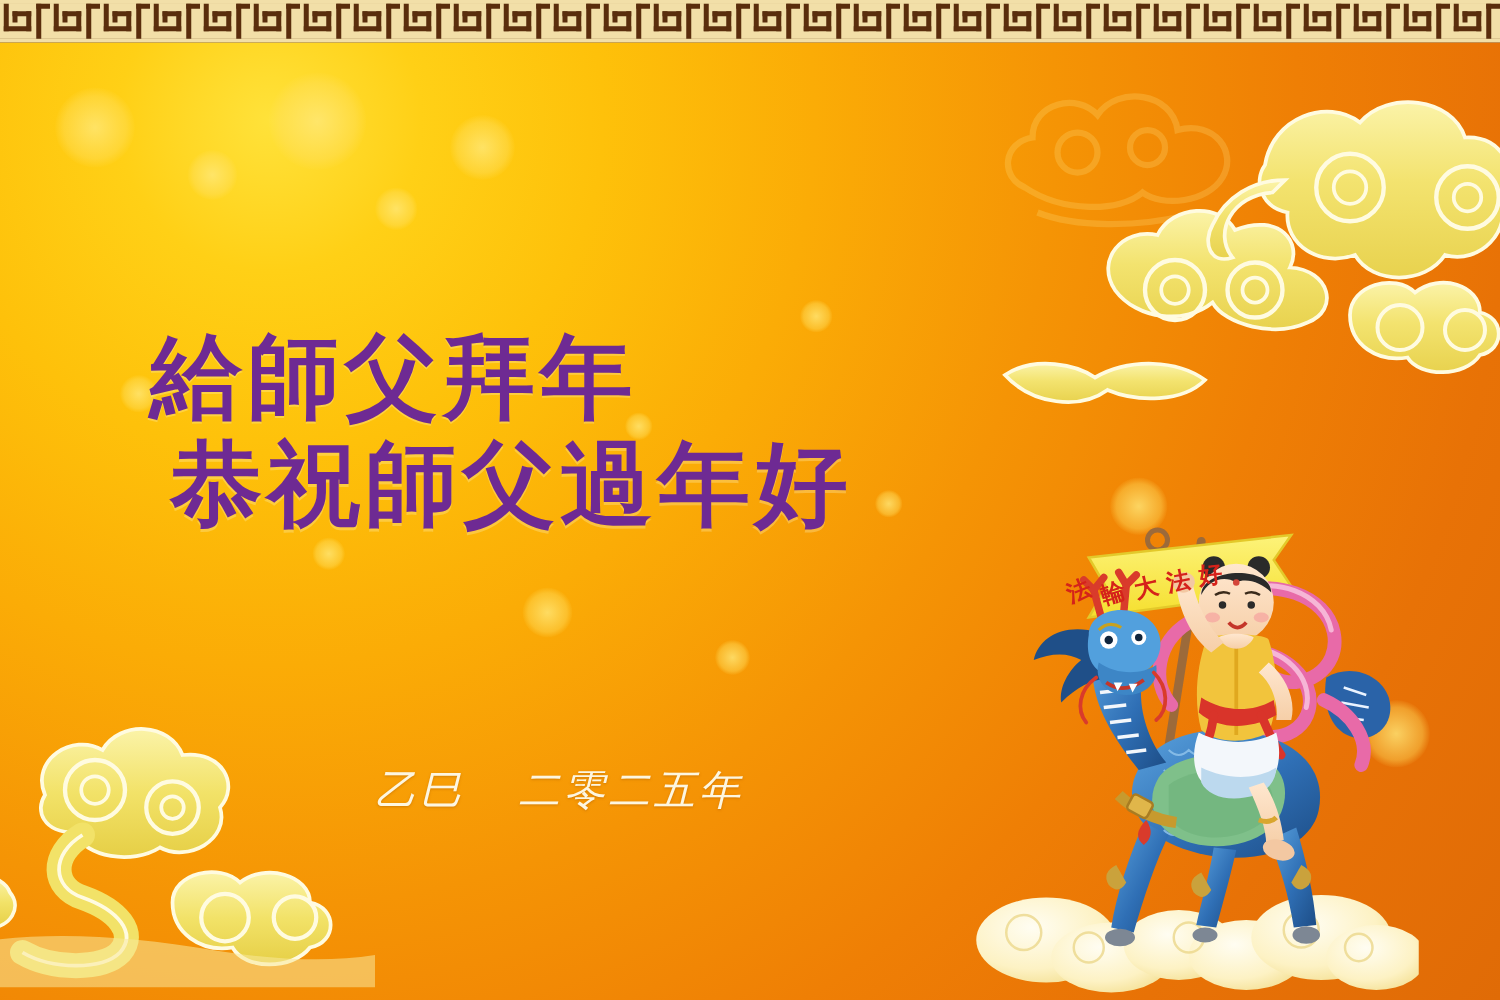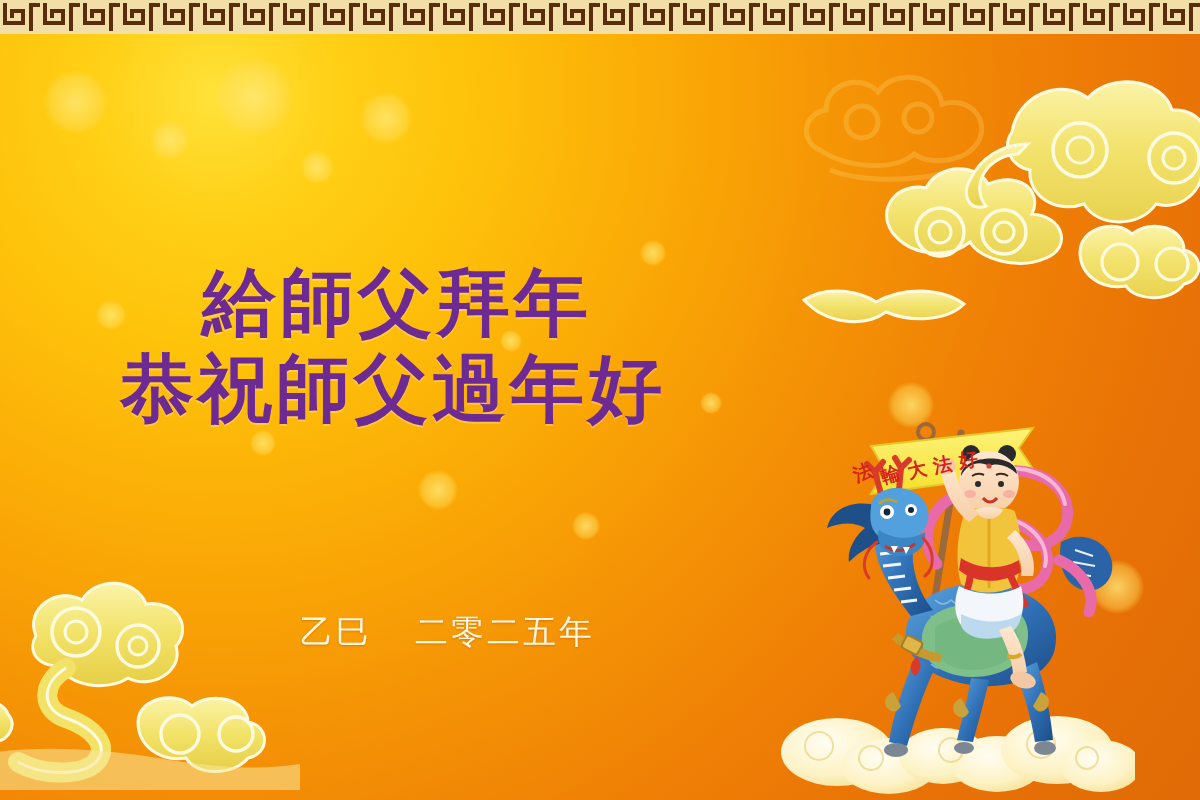--- a/index.html
+++ b/index.html
@@ -104,33 +104,34 @@
     color: #6e2a93;
     font-weight: bold;
     line-height: 1.16;
   }
   #greeting .gl {
     font-size: 74px;
     letter-spacing: 4px;
     white-space: nowrap;
     text-shadow: 0 2px 0 rgba(255,246,190,.30);
   }
-  #greeting .gl-1 { margin-left: 82px; }
-  #greeting .gl-2 { margin-left: 0px; }
+  #greeting .gl-1 { }
+  #greeting .gl-2 { margin-left: 16px; }
 
   #date-line {
     position: absolute;
     left: 300px;
     top: 610px;
     z-index: 20;
     font-size: 33px;
     color: #fdf6e0;
     letter-spacing: 3px;
     white-space: nowrap;
     text-shadow: 0 1px 2px rgba(150,70,0,.35);
+    font-style: italic;
   }
   #date-line .sep { display: inline-block; width: 16px; }
 
   
   #illustration {
     position: absolute;
     right: 65px;
     bottom: 0px;
     width: 360px;
     height: 390px;

